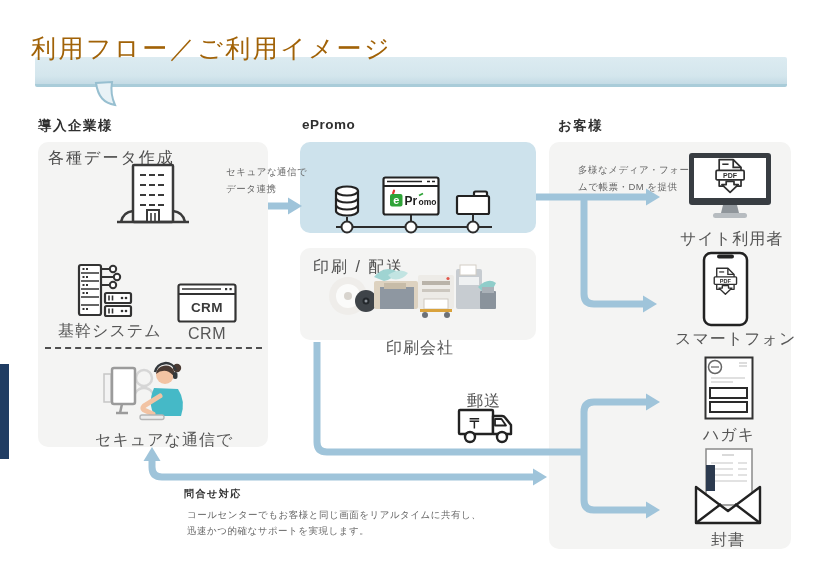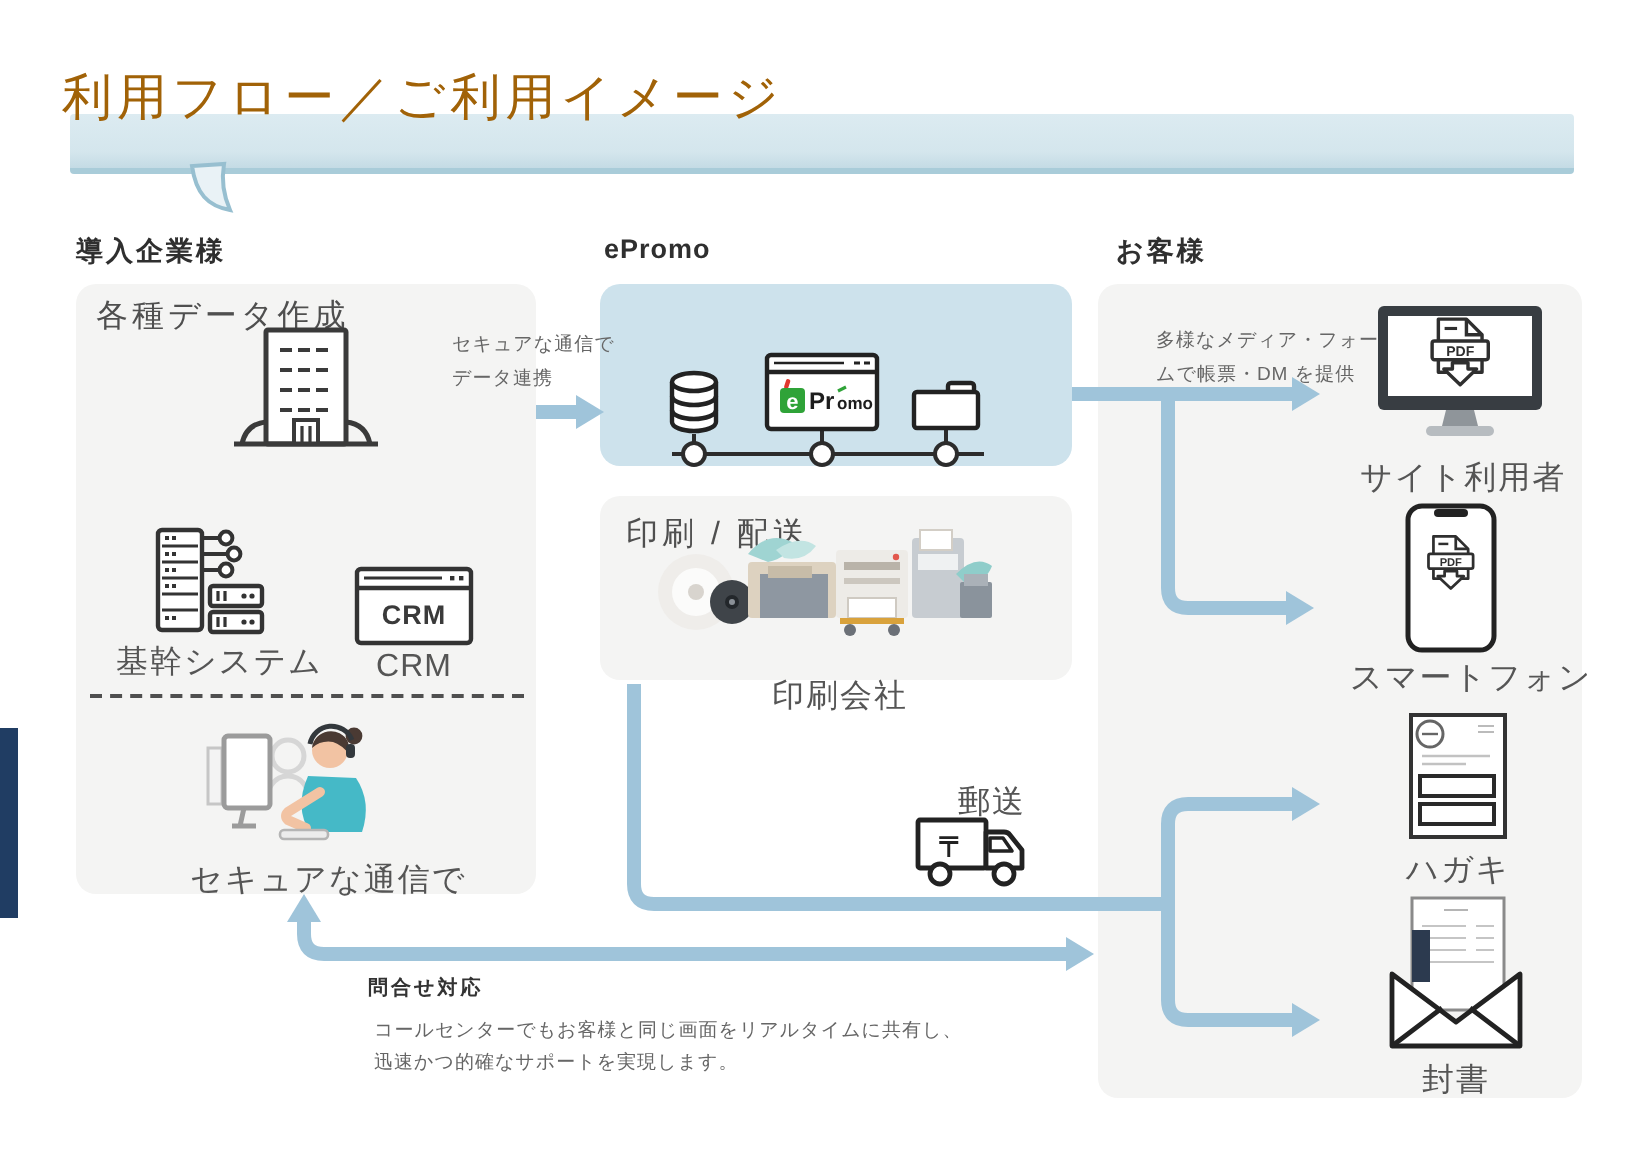--- a/index.html
+++ b/index.html
@@ -223,21 +223,21 @@
       <circle cx="119" cy="52" r="3" fill="#6b7077"></circle>
     <rect x="128" y="6" width="26" height="40" rx="2" fill="#c7ccd1"></rect>
     <rect x="132" y="2" width="16" height="10" fill="#fff" stroke="#d3cec6"></rect>
     <rect x="131" y="14" width="20" height="8" fill="#eff1f2"></rect>
     <path d="M150,24 q10,-10 18,-4 q-4,10 -14,8 z" fill="#8fcdca"></path>
     <rect x="152" y="28" width="16" height="18" rx="1" fill="#8a939c"></rect>
     <rect x="154" y="24" width="12" height="6" fill="#aab1b8"></rect>
   </svg>
   <div class="lbl" style="left:370px;top:318px;width:100px;margin-top:20px;">印刷会社</div>
 
-  <div class="lbl" style="left:476px;top:391px;width:40px;">郵送</div>
+  <div class="lbl" style="left:464px;top:391px;width:40px;">郵送</div>
   <svg class="icon" style="left:457px;top:404px;" width="58" height="42" viewBox="0 0 58 42">
     <rect x="2" y="6" width="34" height="24" rx="1" fill="#fff" stroke="#222" stroke-width="2.4"></rect>
     <text x="19" y="24" text-anchor="middle" font-size="14" font-weight="bold" fill="#222">〒</text>
     <path d="M36,12 H45 Q47,12 48,13.5 L54,21 V30 H36 Z" fill="#fff" stroke="#222" stroke-width="2.4" stroke-linejoin="round"></path>
     <path d="M38,15 h6.5 l4.5,6.5 h-11 z" fill="#fff" stroke="#222" stroke-width="1.8" stroke-linejoin="round"></path>
     <circle cx="13" cy="33" r="5" fill="#fff" stroke="#222" stroke-width="2.4"></circle>
     <circle cx="45" cy="33" r="5" fill="#fff" stroke="#222" stroke-width="2.4"></circle>
   </svg>
 
   <div class="small-note" style="left:578px;top:164px;">多様なメディア・フォー</div>

